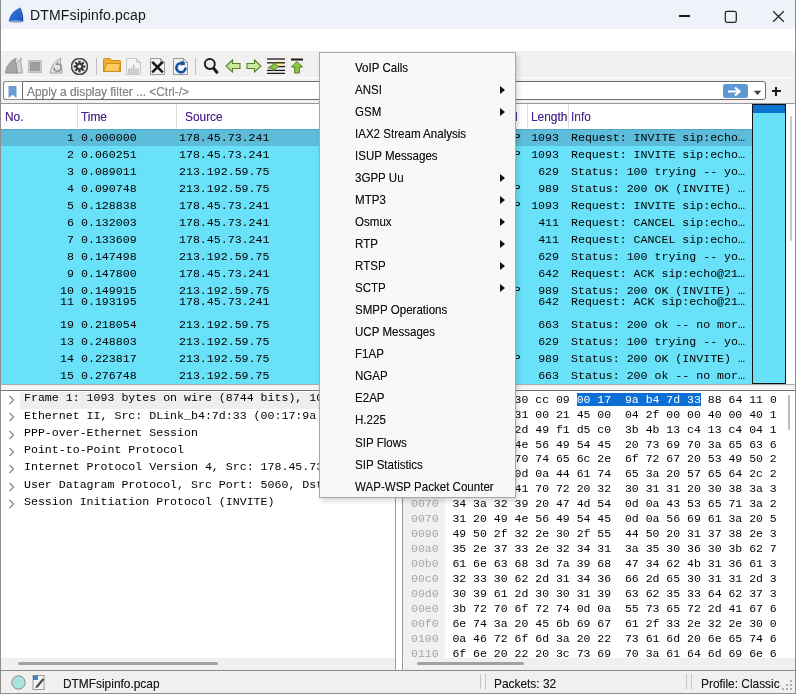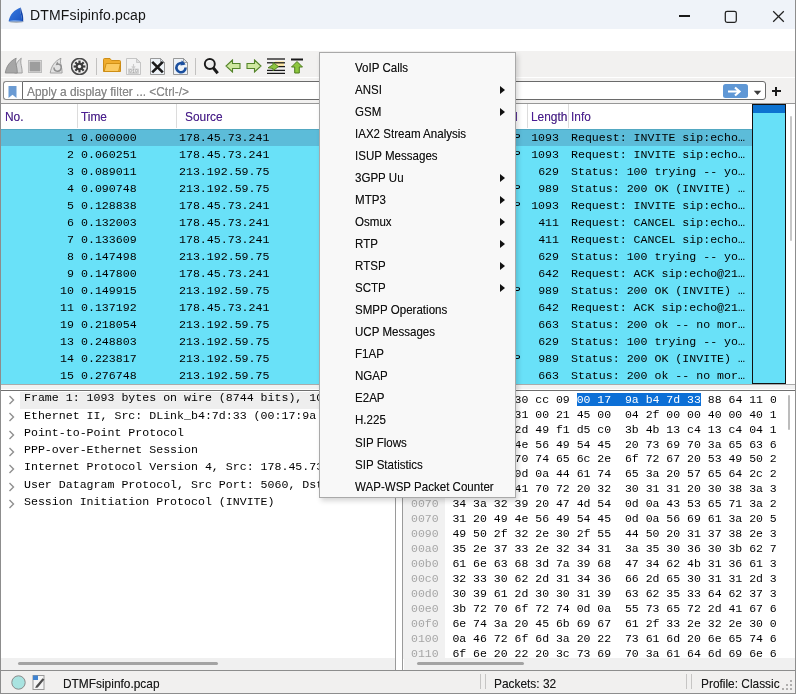--- a/index.html
+++ b/index.html
@@ -286,23 +286,23 @@
         <span class="c-i">Request: ACK sip:echo@21…</span>
       </div>
 <div class="prow" style="top:153px">
         <span class="c-no">10</span>
         <span class="c-t">0.149915</span>
         <span class="c-s">213.192.59.75</span>
         <span class="c-p">SIP/SDP</span>
         <span class="c-l">989</span>
         <span class="c-i">Status: 200 OK (INVITE) …</span>
       </div>
-<div class="prow" style="top:170px">
+<div class="prow" style="top:164px">
         <span class="c-no">11</span>
-        <span class="c-t">0.137192</span>
+        <span class="c-t">0.193195</span>
         <span class="c-s">178.45.73.241</span>
         <span class="c-p">SIP</span>
         <span class="c-l">642</span>
         <span class="c-i">Request: ACK sip:echo@21…</span>
       </div>
 <div class="prow" style="top:187px">
         <span class="c-no">19</span>
         <span class="c-t">0.218054</span>
         <span class="c-s">213.192.59.75</span>
         <span class="c-p">SIP</span>
@@ -341,22 +341,22 @@
 
 <div class="a" id="split1"></div>
 <div class="a" id="split2"></div>
 <div class="a" id="split3"></div>
 
 <div class="a" id="dpane"></div>
 <div class="a" id="dsel"></div>
 <div class="a" id="dlines">
 <div>Frame 1: 1093 bytes on wire (8744 bits), 1093 bytes captured (8744 bits)</div>
 <div>Ethernet II, Src: DLink_b4:7d:33 (00:17:9a:b4:7d:33), Dst: 3comEuro_30:cc:09</div>
+<div>PPP-over-Ethernet Session</div>
 <div>Point-to-Point Protocol</div>
-<div>PPP-over-Ethernet Session</div>
 <div>Internet Protocol Version 4, Src: 178.45.73.241, Dst: 213.192.59.75</div>
 <div>User Datagram Protocol, Src Port: 5060, Dst Port: 5060</div>
 <div>Session Initiation Protocol (INVITE)</div>
 </div>
 <svg class="a chev" style="top:395.0px" width="7" height="10" viewBox="0 0 7 10">
       <path d="M1.5 1 L5.5 5 L1.5 9" stroke="#8f8f8f" stroke-width="1.4" fill="none"></path>
     </svg>
 <svg class="a chev" style="top:412.3px" width="7" height="10" viewBox="0 0 7 10">
       <path d="M1.5 1 L5.5 5 L1.5 9" stroke="#8f8f8f" stroke-width="1.4" fill="none"></path>
     </svg>

